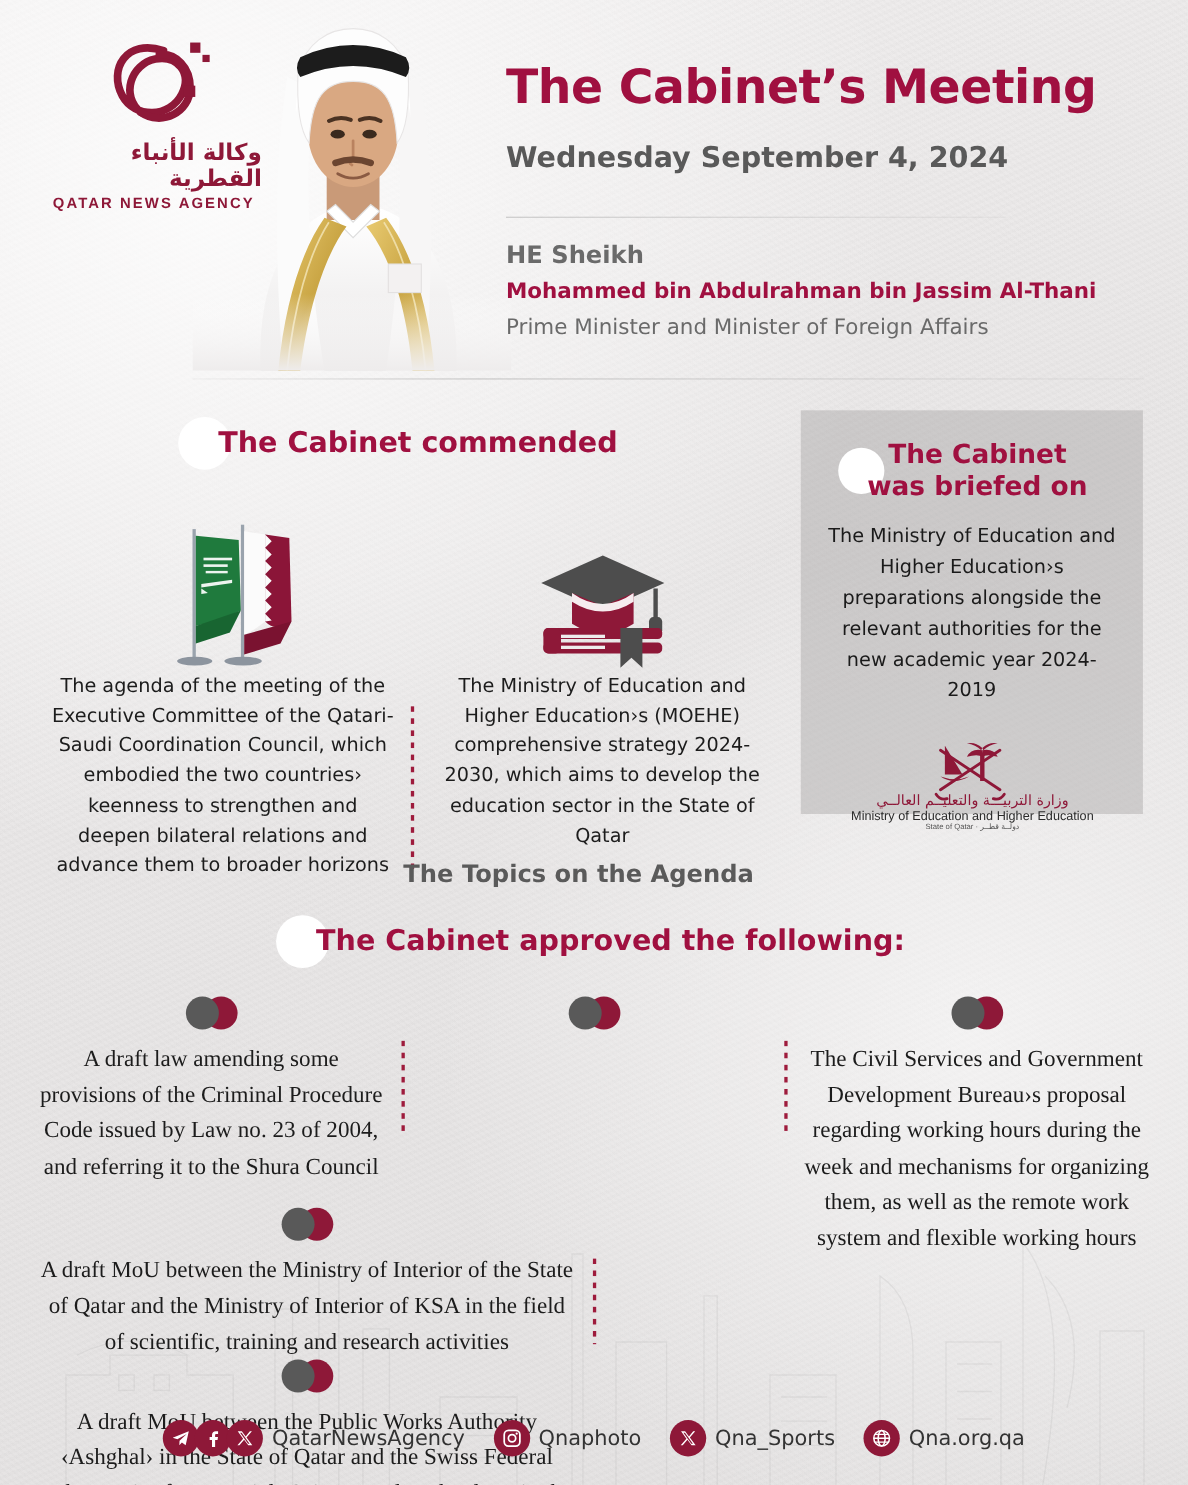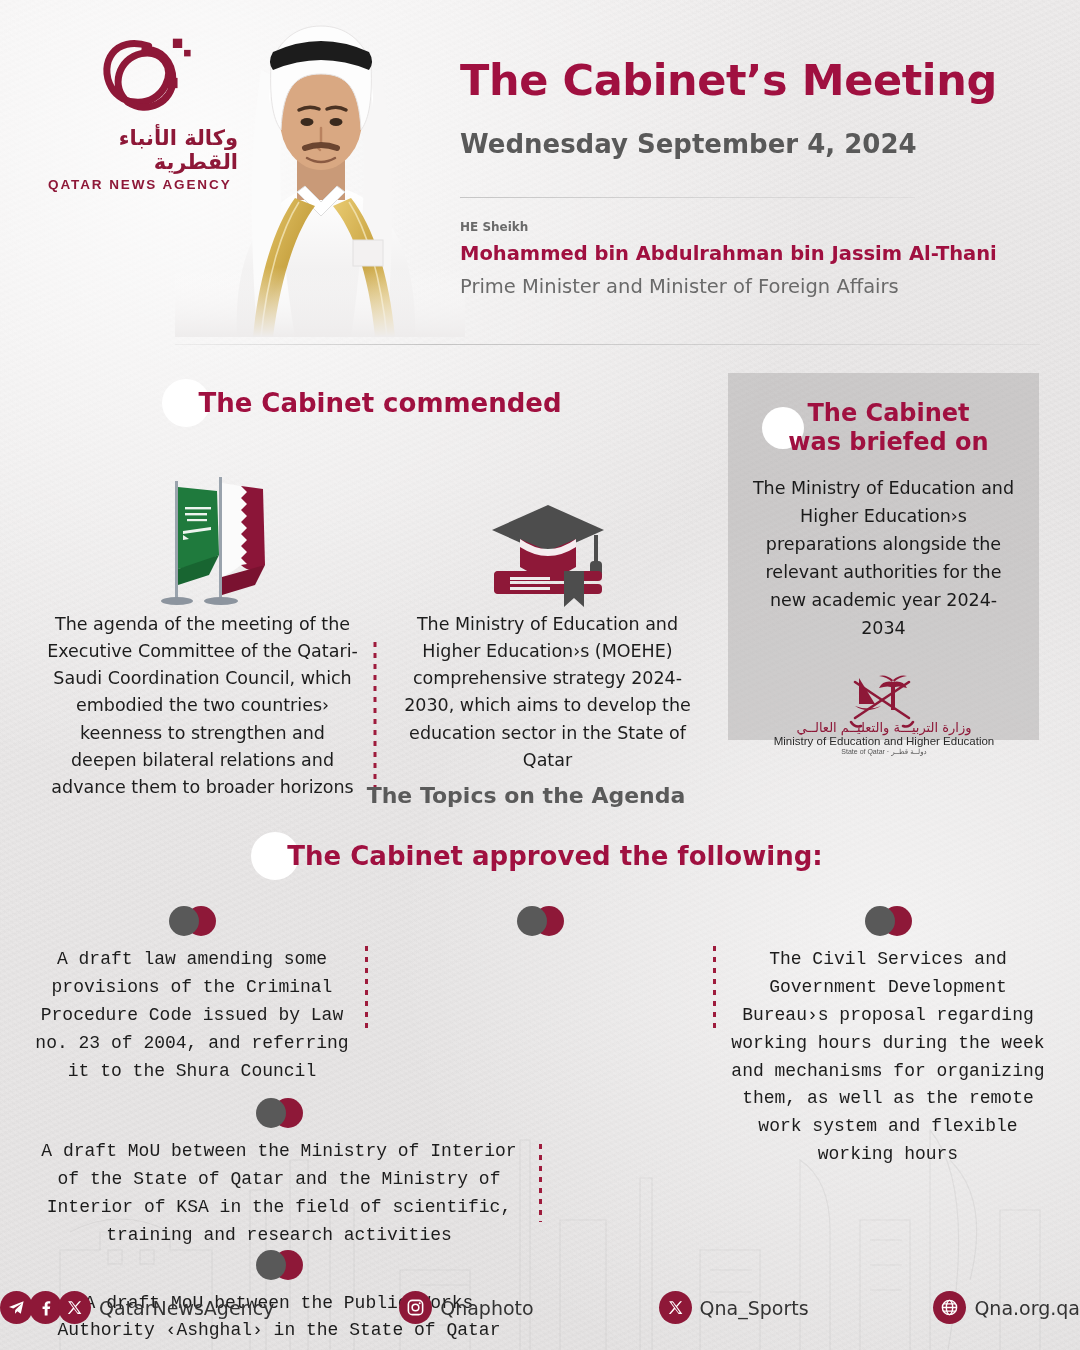--- a/index.html
+++ b/index.html
@@ -46,21 +46,21 @@
 
   .portrait { position: absolute; left: 175px; top: 12px; width: 290px; height: 325px; }
 
   .head-text { position: absolute; left: 460px; top: 55px; width: 580px; }
   .main-title { font-size: 43px; font-weight: 700; color: #a01040; letter-spacing: -.4px;
                 font-family: "DejaVu Sans", sans-serif; }
   .sub-date { font-size: 26px; font-weight: 700; color: #595959; margin-top: 24px;
               font-family: "DejaVu Sans", sans-serif; }
   .hr-line { height: 1px; background: linear-gradient(to right, rgba(160,160,160,.55), rgba(160,160,160,.12));
              margin-top: 38px; width: 455px; }
-  .he-line { font-size: 12px; font-weight: 700; color: #6a6a6a; margin-top: 22px;
+  .he-line { font-size: 22px; font-weight: 700; color: #6a6a6a; margin-top: 22px;
              font-family: "DejaVu Sans", sans-serif; }
   .name-line { font-size: 19.5px; font-weight: 700; color: #a01040; margin-top: 8px;
                font-family: "DejaVu Sans", sans-serif; }
   .role-line { font-size: 19.5px; color: #6a6a6a; margin-top: 10px; font-weight: 500;
                font-family: "DejaVu Sans", sans-serif; }
 
   .head-rule { position: absolute; left: 175px; top: 344px; width: 865px; height: 1px;
                background: linear-gradient(to right, rgba(170,170,170,.12), rgba(150,150,150,.5) 30%, rgba(170,170,170,.15)); }
 
   
@@ -116,40 +116,40 @@
 
   
   .bullet { width: 58px; height: 30px; margin: 0 auto 10px; position: relative; }
   .bullet i { position: absolute; top: 0; width: 30px; height: 30px; border-radius: 50%; display: block; }
   .bullet i.g { left: 6px; background: #595959; z-index: 2; }
   .bullet i.r { left: 23px; background: #8e1838; z-index: 1; }
 
   
   .row3 { position: absolute; left: 18px; top: 906px; width: 1044px; display: flex; }
   .col3 { width: 33.333%; padding: 0 14px; text-align: center; position: relative; }
-  .item-txt { font-size: 18px; line-height: 1.55; color: #1c1c1c; font-family: Liberation Mono, monospace; }
+  .item-txt { font-size: 21px; line-height: 1.55; color: #1c1c1c; font-family: Liberation Serif, serif; }
   .vdiv-s {
     position: absolute; right: -2px; top: 40px; width: 3px; height: 85px;
     background-image: linear-gradient(to bottom, #9e1b3c 50%, rgba(255,255,255,0) 0%);
     background-size: 3px 11px; background-repeat: repeat-y;
   }
 
   
   .row2 { position: absolute; left: 18px; top: 1098px; width: 1044px; display: flex; flex-direction: column; }
   .col2 { width: 50%; padding: 0 18px; text-align: center; position: relative; }
   .vdiv-s2 {
     position: absolute; right: -2px; top: 46px; width: 3px; height: 78px;
     background-image: linear-gradient(to bottom, #9e1b3c 50%, rgba(255,255,255,0) 0%);
     background-size: 3px 11px; background-repeat: repeat-y;
   }
 
   
   .footer {
     position: absolute; left: 0; bottom: 26px; width: 1080px;
-    display: flex; align-items: center; justify-content: space-between;
+    display: flex; align-items: center; justify-content: center;
   }
   .sgroup { display: flex; align-items: center; margin-right: 26px; }
   .sgroup:last-child { margin-right: 0; }
   .sico { width: 33px; height: 33px; border-radius: 50%; background: #8e1838;
           display: flex; align-items: center; justify-content: center; margin-right: -4px; }
   .sico:last-of-type { margin-right: 0; }
   .slabel { font-size: 19px; color: #333; margin-left: 12px; font-family: "DejaVu Sans", sans-serif; }
 </style>
 </head>
 <body>
@@ -322,21 +322,21 @@
   <div class="briefed">
     <div class="briefed-head">
       <span class="pill">
         <span class="dot"></span>
         <span class="txt">
           <span>The Cabinet</span><br>
           <span>was briefed on</span>
         </span>
       </span>
     </div>
-    <div class="briefed-body">The Ministry of Education and Higher Education›s preparations alongside the relevant authorities for the new academic year 2024-2034</div>
+    <div class="briefed-body">The Ministry of Education and Higher Education›s preparations alongside the relevant authorities for the new academic year 2024-2019</div>
 
     <div class="moehe">
       <svg width="250" height="92" viewBox="0 0 250 92">
         <g fill="none" stroke="#8e1838" stroke-width="2.6" stroke-linecap="round">
           <path d="M96 54 L150 18"></path>
             <path d="M150 54 L96 18"></path>
           <path d="M92 58 q4 6 10 4"></path>
             <path d="M154 58 q-4 6 -10 4"></path>
         </g>
 

